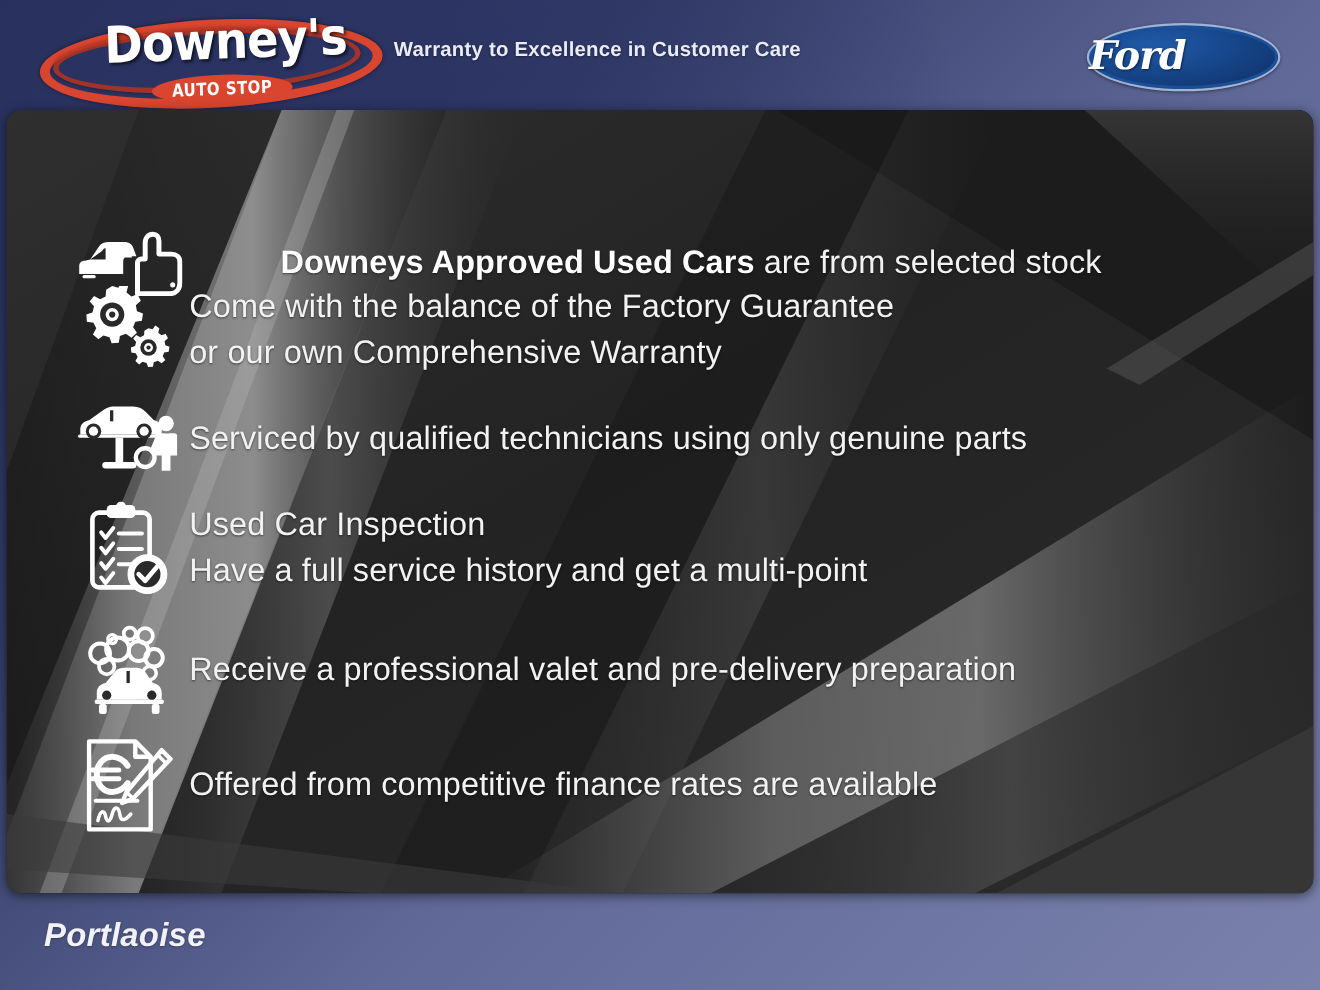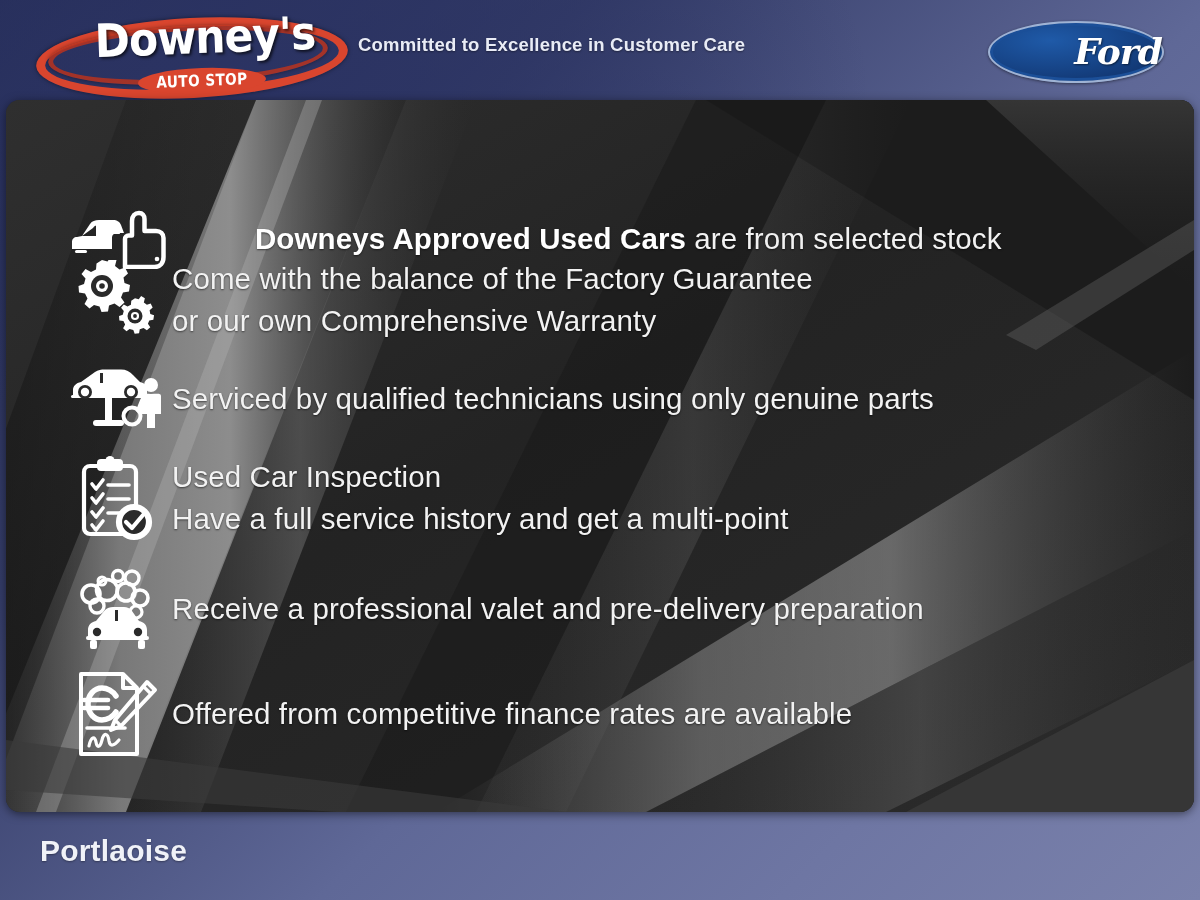--- a/index.html
+++ b/index.html
@@ -58,21 +58,21 @@
   }
   .ford{
     position:absolute;left:988px;top:21px;width:172px;height:58px;
     border-radius:50%;
     background:radial-gradient(ellipse at 35% 30%, #1f5aa8 0%, #17468a 45%, #0e2d63 100%);
     border:2px solid #9fb3d4;
     box-shadow:inset 0 0 0 3px #1b4f98, 0 1px 3px rgba(0,0,0,.45);
   }
   .ford-text{
     position:absolute;left:0;top:0;width:172px;height:58px;
-    line-height:56px;text-align:right;
+    line-height:56px;text-align:left;
     font-family:"DejaVu Serif", serif;
     font-style:italic;font-size:36px;font-weight:bold;color:#ffffff;
     letter-spacing:-1px;
     text-shadow:1px 1px 2px rgba(0,0,0,.5);
   }
 
   
   .panel{
     position:absolute;left:6px;top:100px;width:1188px;height:712px;
     border-radius:14px;
@@ -105,21 +105,21 @@
   .r3{left:58px;top:268px;}
   .r3 .icon{width:108px;}
   .r4{left:58px;top:356px;align-items:flex-start;}
   .r4 .icon{width:108px;height:86px;}
   .r5{left:58px;top:468px;}
   .r5 .icon{width:108px;}
   .r6{left:58px;top:570px;}
   .r6 .icon{width:108px;}
 
   
-  .footer{position:absolute;left:0;top:812px;width:1200px;height:88px;}
+  .footer{position:absolute;left:0;top:812px;width:1200px;height:88px;font-style:italic;}
   .city{
     position:absolute;left:40px;top:22px;
     font-size:30px;font-weight:bold;color:#f0f2f8;
     letter-spacing:.2px;
     text-shadow:0 1px 2px rgba(0,0,0,.35);
   }
   .phone-wrap{position:absolute;right:36px;top:24px;display:flex;align-items:center;gap:16px;}
   .phone-num{
     font-size:29px;font-weight:bold;color:#f0f2f8;letter-spacing:1px;
     text-shadow:0 1px 2px rgba(0,0,0,.35);
@@ -133,21 +133,21 @@
   <div class="header">
 
     <div class="logo-wrap">
       <div class="logo-ellipse"></div>
       <div class="logo-ellipse inner"></div>
       <div class="logo-name">Downey's</div>
       <div class="logo-sub-pill"></div>
       <div class="logo-sub">AUTO STOP</div>
     </div>
 
-    <div class="tagline">Committed to Excellence in Customer Care</div>
+    <div class="tagline">Warranty to Excellence in Customer Care</div>
 
     <div class="ford">
       <div class="ford-text">Ford</div>
     </div>
   </div>
 
   <div class="panel">
 
     <svg class="streaks" width="1188" height="712" viewBox="0 0 1188 712" preserveAspectRatio="none">
       <defs>

